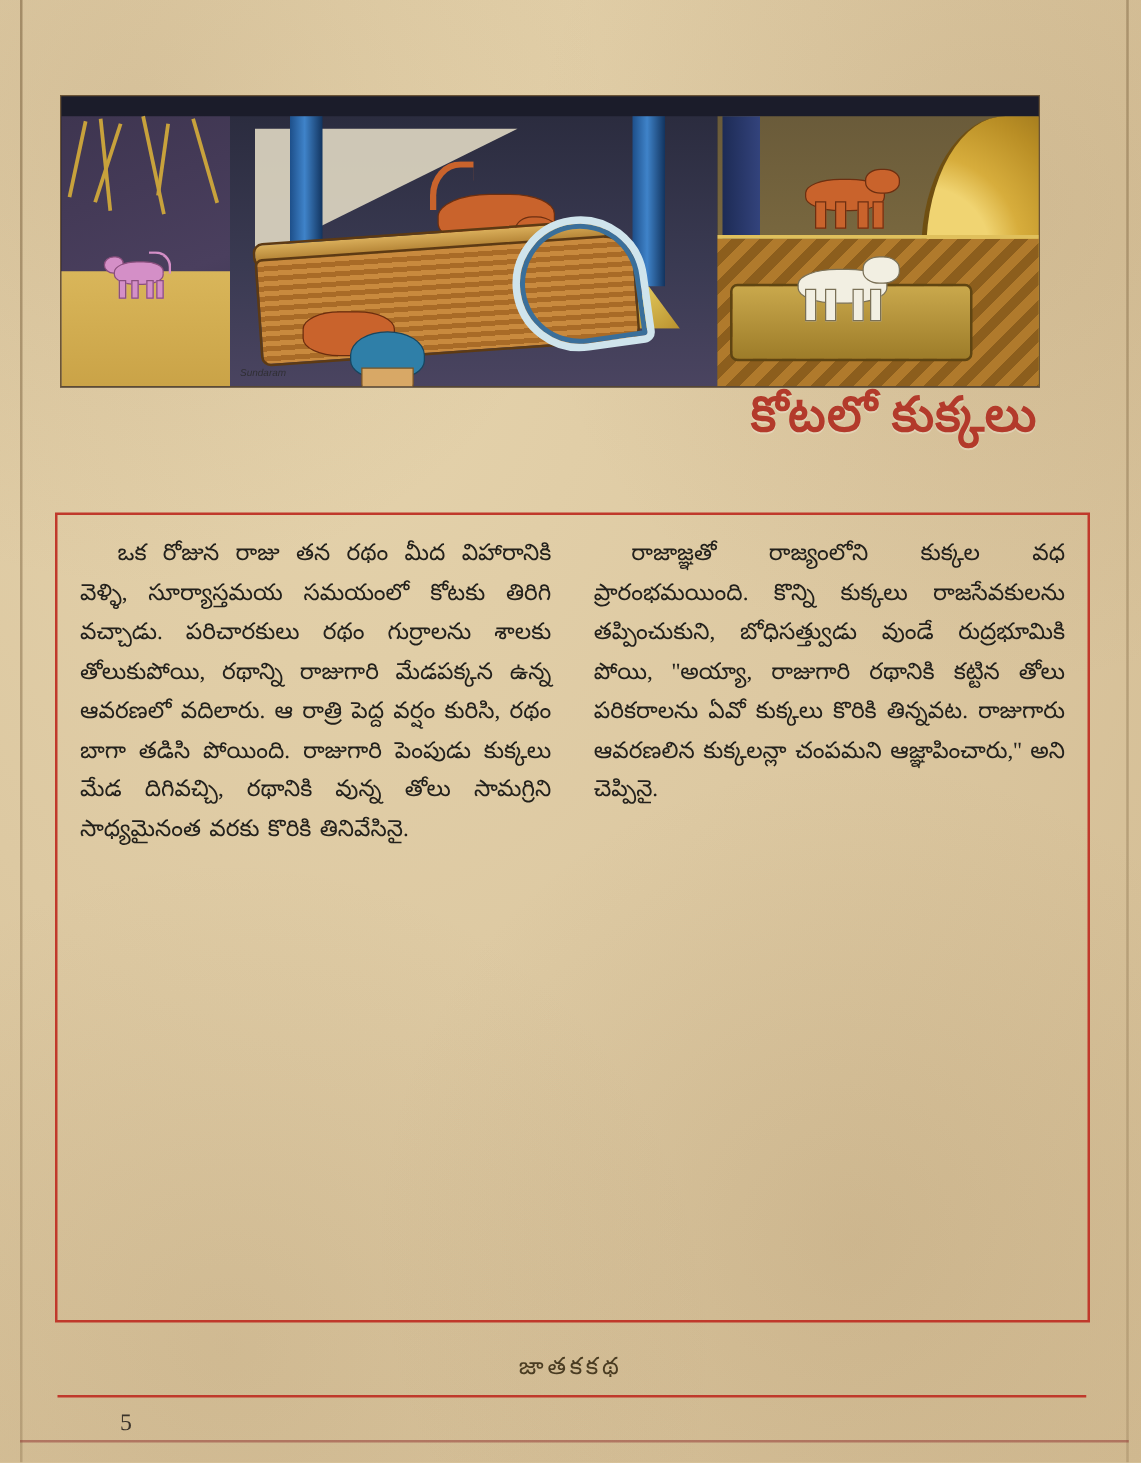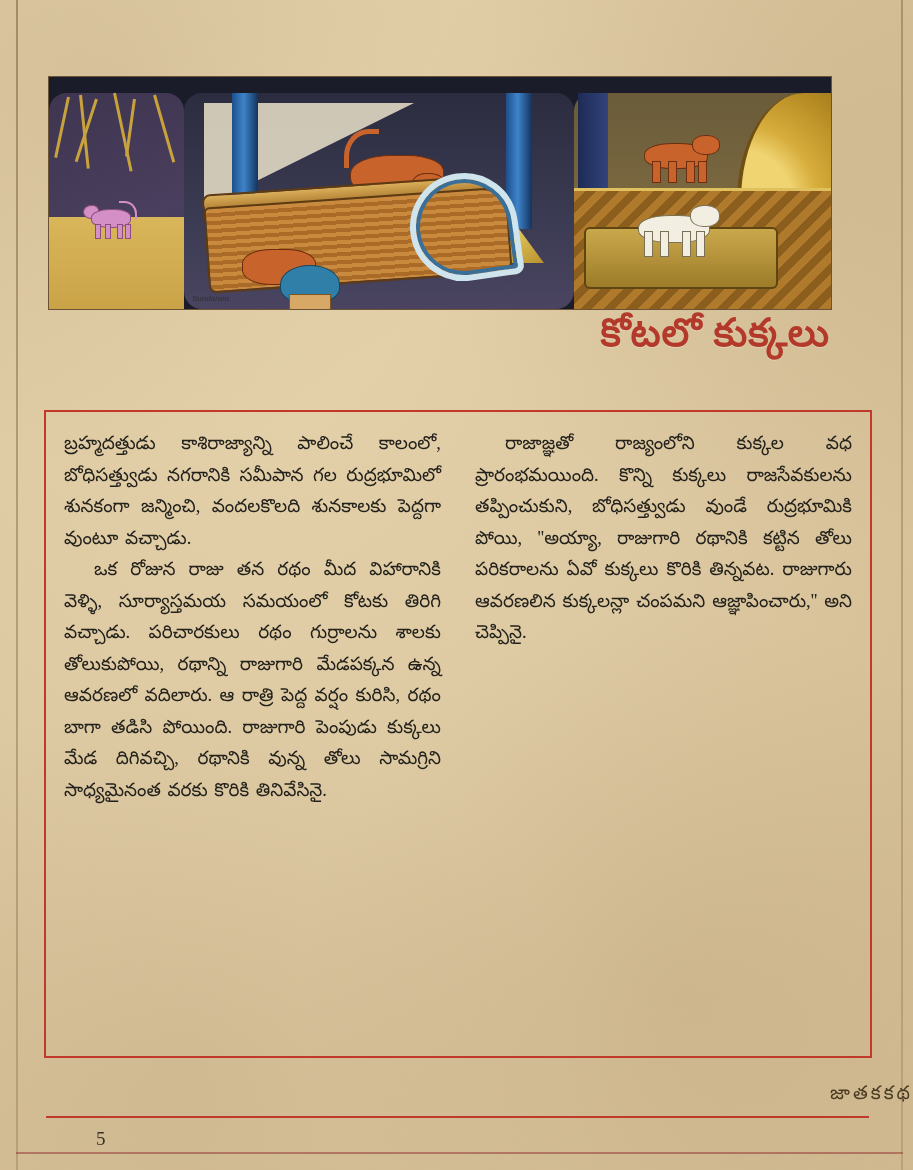--- a/index.html
+++ b/index.html
@@ -62,21 +62,21 @@
     left: 48px;
     top: 76px;
     width: 782px;
     height: 232px;
     border: 1px solid #6b5436;
     overflow: hidden;
     background: #1b1c2a;
   }
   .ill-panel {
     position: absolute;
-    top: 16px; bottom: 0; border-radius: 18px;
+    top: 16px; bottom: 0;
   }
   
   .ill-left {
     left: 0; width: 135px;
     background: linear-gradient(160deg, #3e3550 0%, #4a3f5e 60%, #3a3350 100%);
   }
   .frond {
     position: absolute;
     width: 3px;
     background: #c8a23c;
@@ -372,21 +372,21 @@
   }
   .column p.indent {
     text-indent: 30px;
   }
 
   
   #footer-note {
     position: absolute;
     left: 0; right: 0;
     top: 1082px;
-    text-align: right;
+    text-align: center;
     font-family: "Liberation Serif", serif;
     font-size: 19px;
     color: #4a3c22;
     letter-spacing: 3px;
   }
   #footer-rule {
     position: absolute;
     left: 46px;
     right: 44px;
     top: 1116px;
@@ -483,21 +483,20 @@
         <div class="leg" style="left:66px;"></div>
       </div>
     </div>
   </div>
 
   <div id="story-title">కోటలో కుక్కలు</div>
 
   <div id="text-frame">
     <div id="columns">
       <div class="column">
-        <p>బ్రహ్మదత్తుడు కాశిరాజ్యాన్ని పాలించే కాలంలో, బోధిసత్త్వుడు నగరానికి సమీపాన గల రుద్రభూమిలో శునకంగా జన్మించి, వందలకొలది శునకాలకు పెద్దగా వుంటూ వచ్చాడు.</p>
         <p class="indent">ఒక రోజున రాజు తన రథం మీద విహారానికి వెళ్ళి, సూర్యాస్తమయ సమయంలో కోటకు తిరిగి వచ్చాడు. పరిచారకులు రథం గుర్రాలను శాలకు తోలుకుపోయి, రథాన్ని రాజుగారి మేడపక్కన ఉన్న ఆవరణలో వదిలారు. ఆ రాత్రి పెద్ద వర్షం కురిసి, రథం బాగా తడిసి పోయింది. రాజుగారి పెంపుడు కుక్కలు మేడ దిగివచ్చి, రథానికి వున్న తోలు సామగ్రిని సాధ్యమైనంత వరకు కొరికి తినివేసినై.</p>
       </div>
       <div class="column">
         <p class="indent">రాజాజ్ఞతో రాజ్యంలోని కుక్కల వధ ప్రారంభమయింది. కొన్ని కుక్కలు రాజసేవకులను తప్పించుకుని, బోధిసత్త్వుడు వుండే రుద్రభూమికి పోయి, ''అయ్యా, రాజుగారి రథానికి కట్టిన తోలు పరికరాలను ఏవో కుక్కలు కొరికి తిన్నవట. రాజుగారు ఆవరణలిన కుక్కలన్లా చంపమని ఆజ్ఞాపించారు,'' అని చెప్పినై.</p>
       </div>
     </div>
   </div>
 
   <div id="footer-note">జాతకకథ</div>
   <div id="footer-rule"></div>

